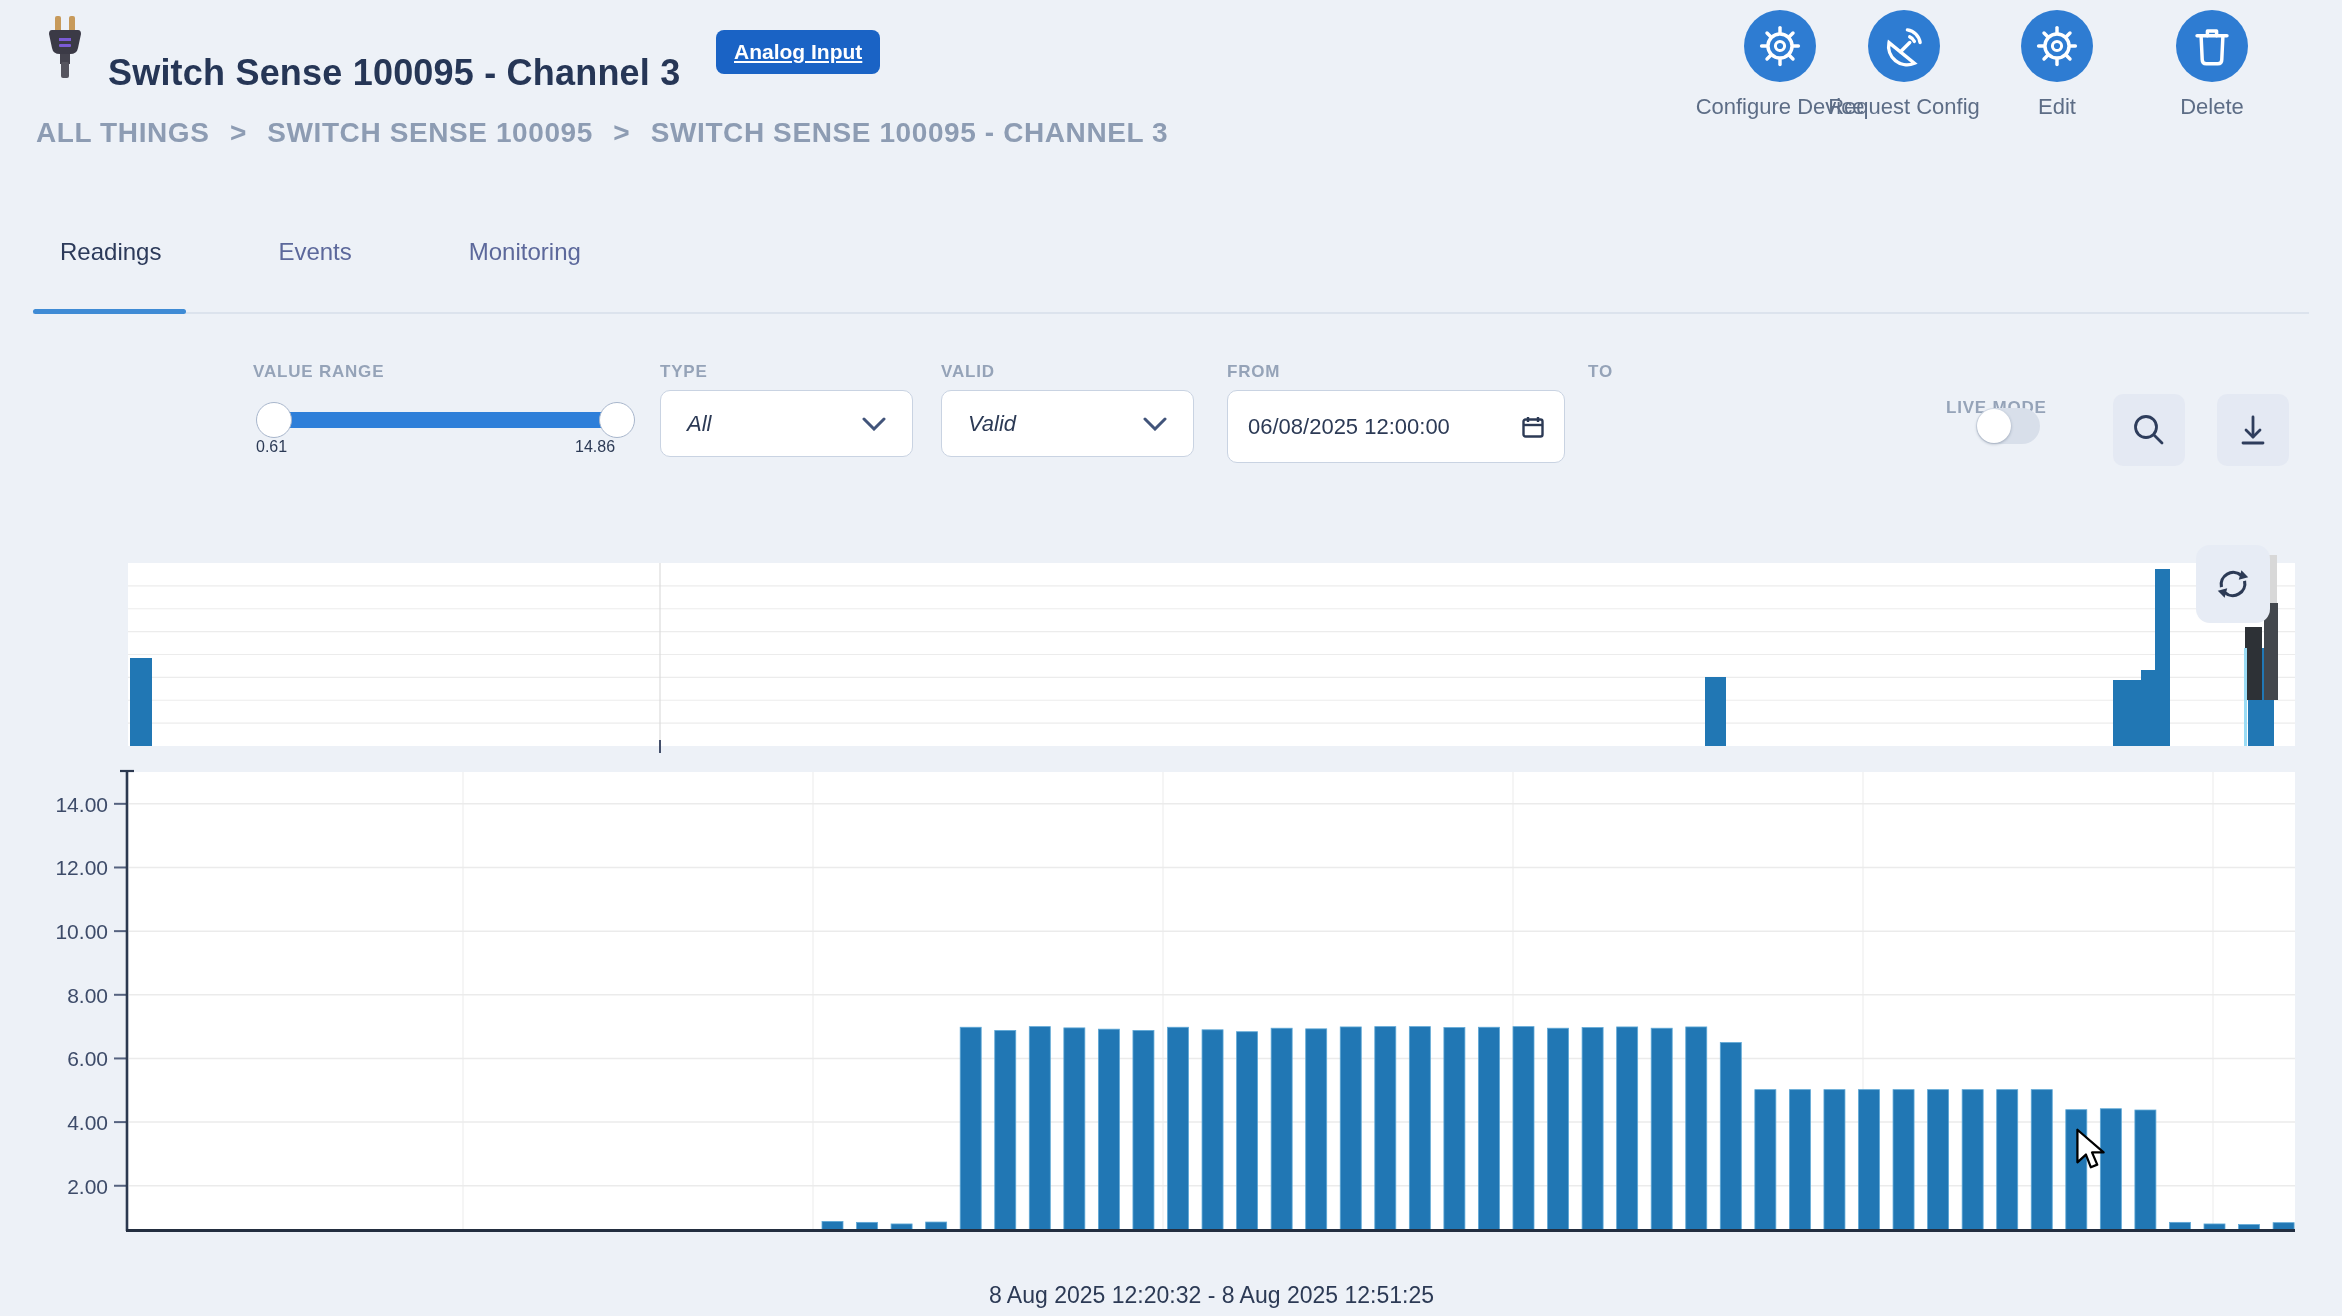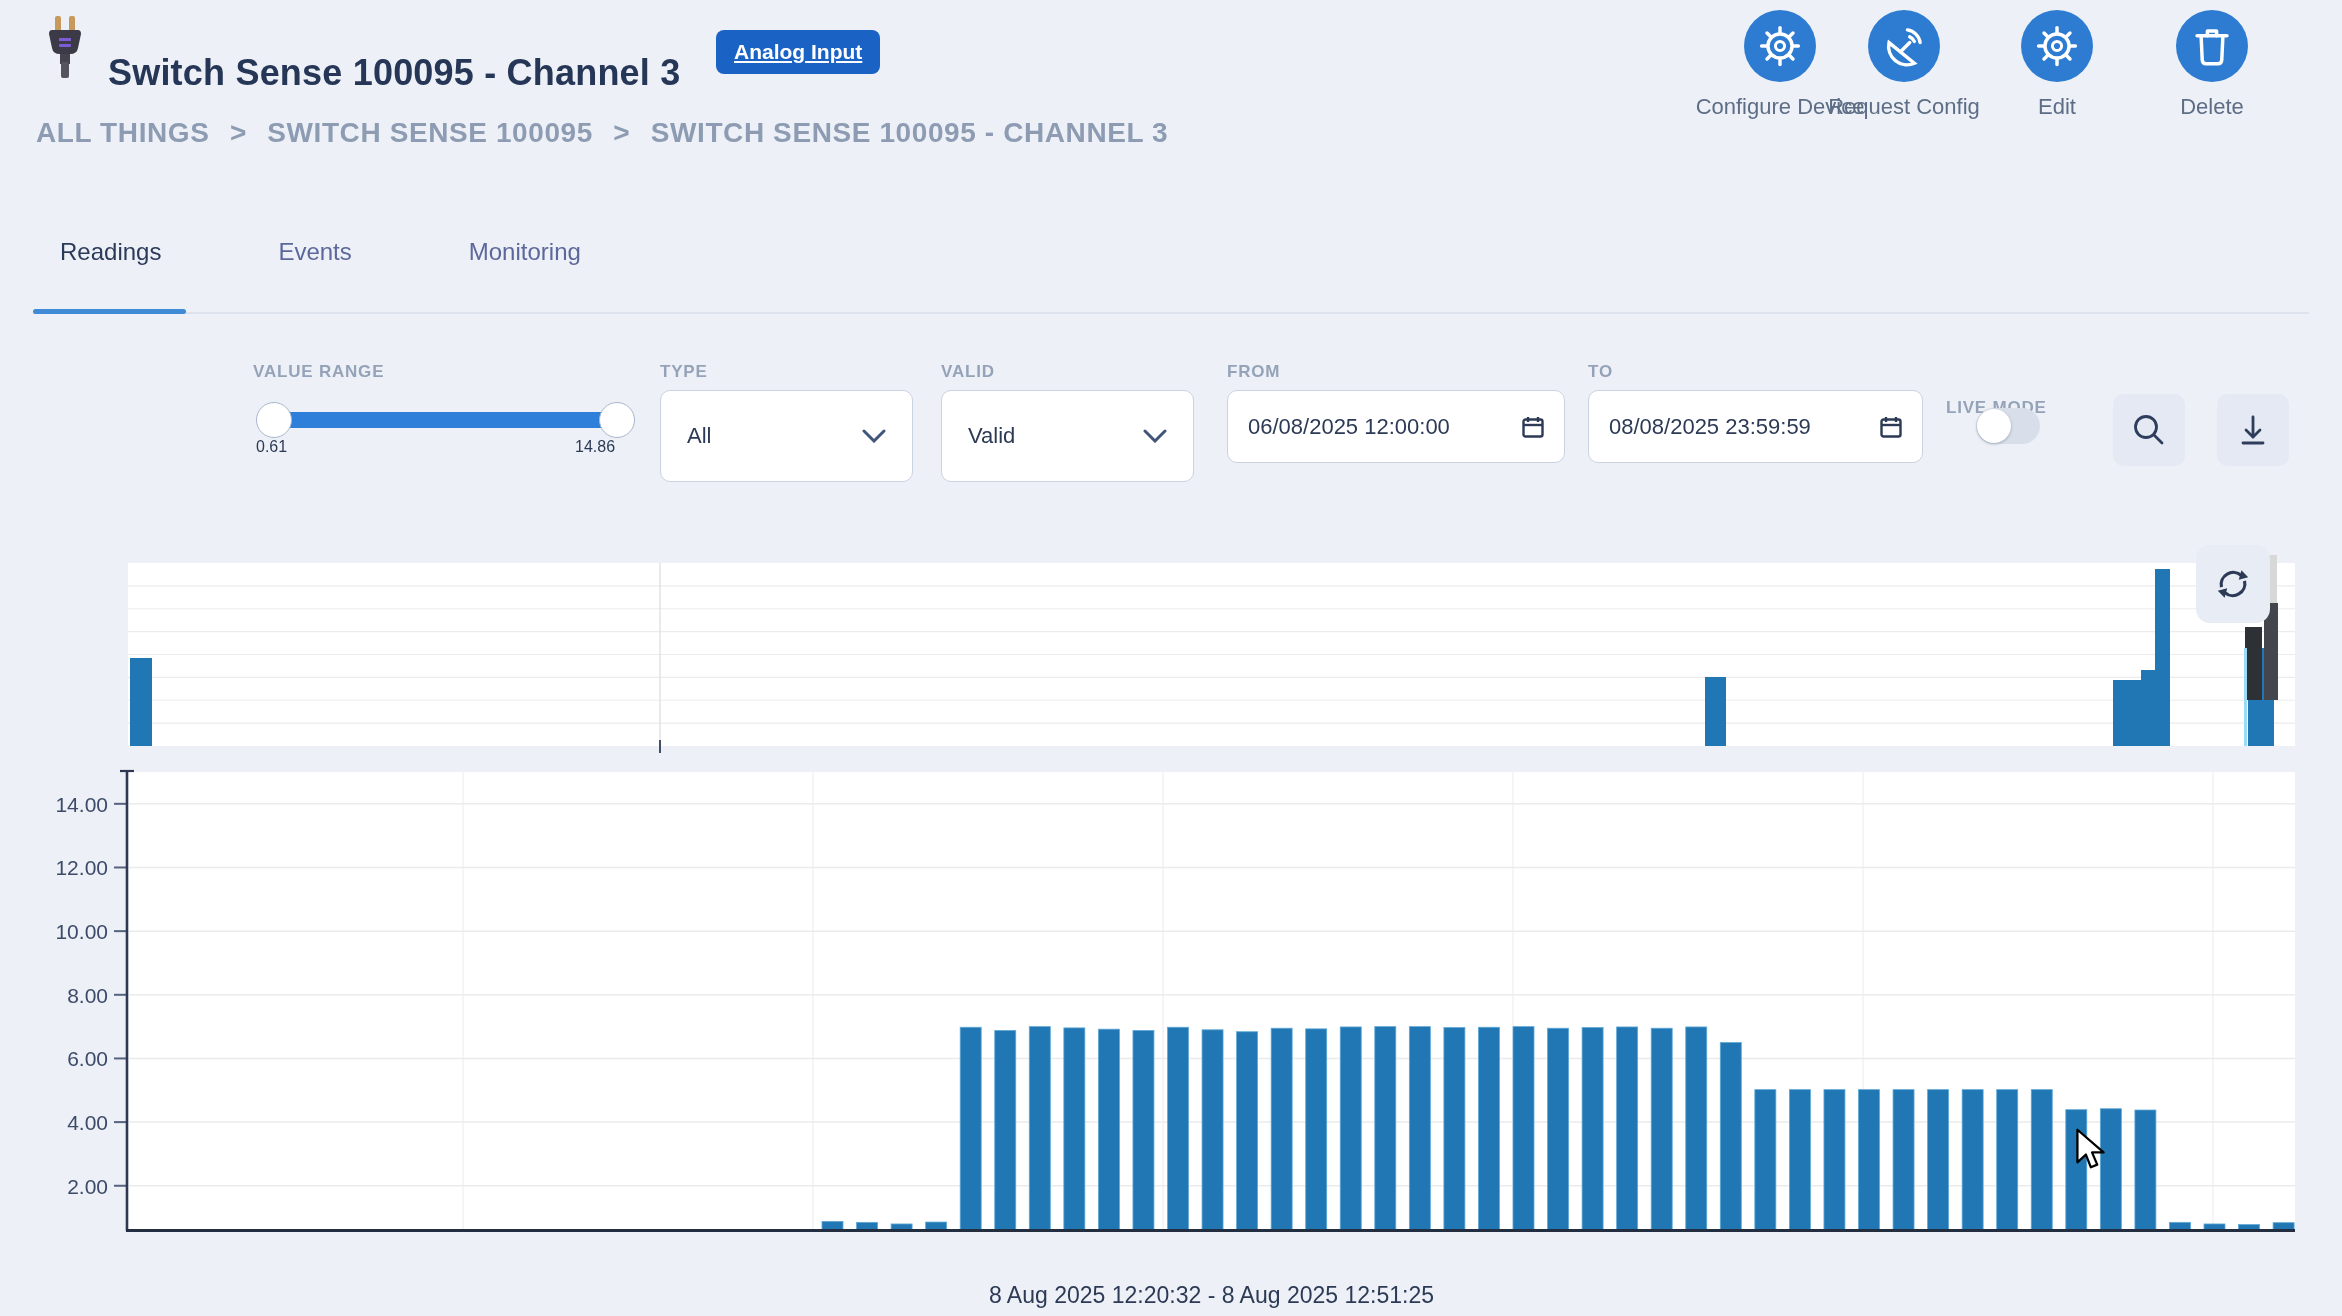--- a/index.html
+++ b/index.html
@@ -22,23 +22,23 @@
 
   
   .tabs{left:60px;top:238px;display:flex;gap:117px;font-size:24px;}
   .tab{color:#5c689b;cursor:pointer;}
   .tab.active{color:#2c3a5a;}
   .tab-track{left:33px;top:312px;width:2276px;height:2px;background:#dce3ed;}
   .tab-underline{left:33px;top:309px;width:153px;height:5px;background:#3f8bd5;border-radius:3px;}
 
   
   .flabel{font-size:17px;font-weight:700;color:#95a3b8;letter-spacing:.8px;}
-  .selbox{background:#fff;border:1.5px solid #c9d3e2;border-radius:10px;height:92px;
+  .selbox{background:#fff;border:1.5px solid #c9d3e2;border-radius:10px;height:67px;
           display:flex;align-items:center;justify-content:space-between;
-          padding:0 26px;font-size:22px;color:#2c3a55;box-sizing:border-box;cursor:pointer;}
+          padding:0 26px;font-size:22px;color:#2c3a55;box-sizing:border-box;cursor:pointer;font-style:italic;}
   .datebox{background:#fff;border:1.5px solid #c9d3e2;border-radius:10px;height:73px;
            display:flex;align-items:center;justify-content:space-between;
            padding:0 20px;font-size:22px;color:#2c3a55;box-sizing:border-box;cursor:text;}
   .slider-track{left:270px;top:412px;width:350px;height:16px;background:#2e7fd9;border-radius:8px;}
   .handle{width:36px;height:36px;border-radius:50%;background:#fff;border:1.5px solid #a8b6cc;
           top:402px;box-sizing:border-box;cursor:grab;}
   .rangeval{font-size:16px;color:#2c3a55;top:438px;}
   .toggle{left:1976px;top:408px;width:64px;height:36px;border-radius:18px;background:#d8dfea;cursor:pointer;}
   .knob{position:absolute;left:1px;top:1px;width:34px;height:34px;border-radius:50%;background:#fff;
         box-shadow:0 1px 3px rgba(40,60,90,.35);}
@@ -180,29 +180,20 @@
     <span>06/08/2025 12:00:00</span>
     <svg width="22" height="22" viewBox="0 0 22 22">
       <rect x="1.5" y="3.5" width="19" height="17" rx="2" fill="none" stroke="#2c3a55" stroke-width="2.4"></rect>
       <line x1="6" y1="1" x2="6" y2="6" stroke="#2c3a55" stroke-width="2.4"></line>
       <line x1="16" y1="1" x2="16" y2="6" stroke="#2c3a55" stroke-width="2.4"></line>
       <line x1="1.5" y1="9" x2="20.5" y2="9" stroke="#2c3a55" stroke-width="2.4"></line>
       </svg>
   </div>
 
   <div class="abs flabel" style="left:1588px;top:362px;">TO</div>
-  <div class="abs datebox" style="left:1588px;top:390px;width:335px;">
-    <span>08/08/2025 23:59:59</span>
-    <svg width="22" height="22" viewBox="0 0 22 22">
-      <rect x="1.5" y="3.5" width="19" height="17" rx="2" fill="none" stroke="#2c3a55" stroke-width="2.4"></rect>
-      <line x1="6" y1="1" x2="6" y2="6" stroke="#2c3a55" stroke-width="2.4"></line>
-      <line x1="16" y1="1" x2="16" y2="6" stroke="#2c3a55" stroke-width="2.4"></line>
-      <line x1="1.5" y1="9" x2="20.5" y2="9" stroke="#2c3a55" stroke-width="2.4"></line>
-      </svg>
-  </div>
 
   <div class="abs flabel" style="left:1946px;top:358px;margin-top:40px;">LIVE MODE</div>
   <div class="abs toggle">
     <div class="knob"></div>
   </div>
 
   <div class="abs sqbtn" style="left:2113px;">
     <svg width="40" height="40" viewBox="-20 -20 40 40">
       <circle cx="-3" cy="-3" r="10.5" fill="none" stroke="#2e3d5c" stroke-width="2.8"></circle>
       <line x1="5" y1="5" x2="13" y2="13" stroke="#2e3d5c" stroke-width="2.8" stroke-linecap="round"></line>

